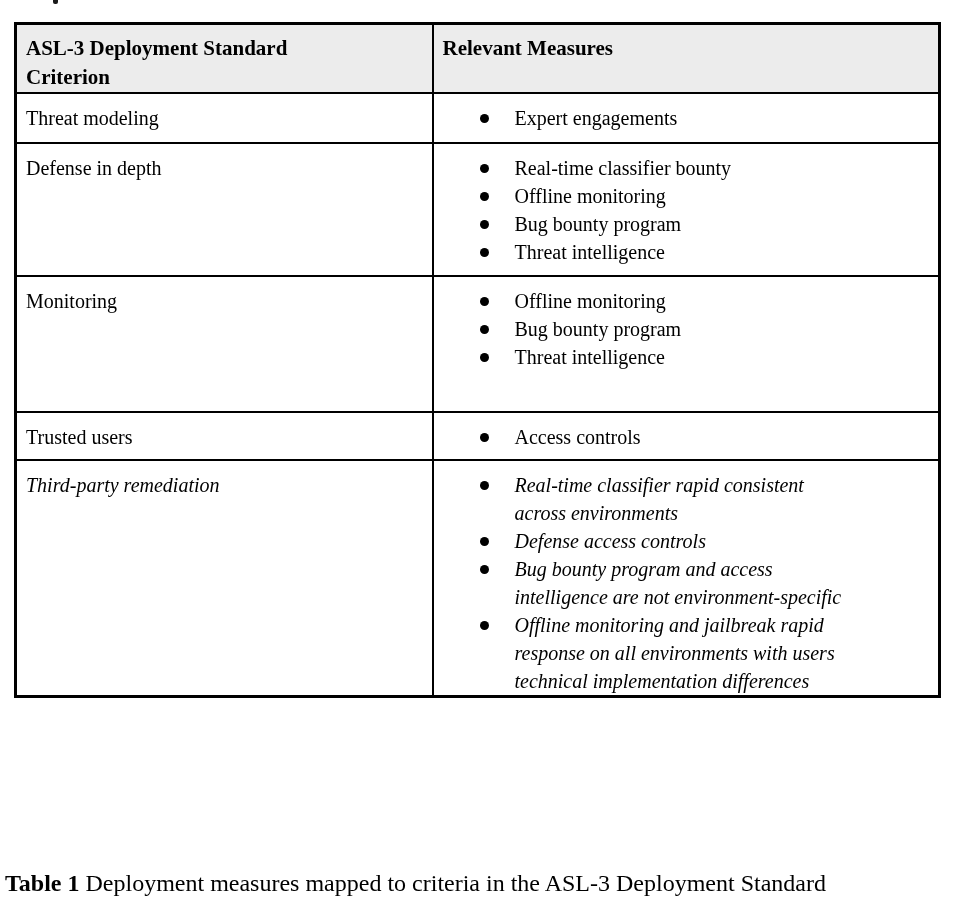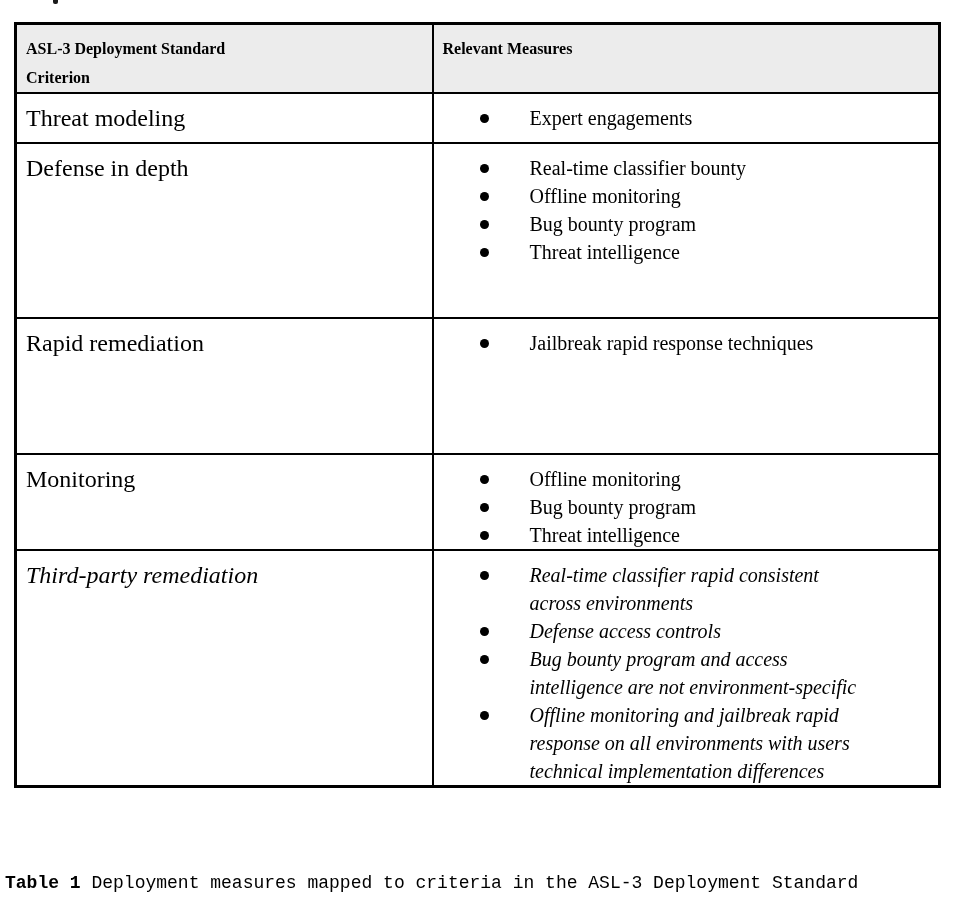--- a/index.html
+++ b/index.html
@@ -29,66 +29,65 @@
   table.asl-table th,
   table.asl-table td {
     border: 2px solid #000000;
     vertical-align: top;
     text-align: left;
   }
   col.c1 { width: 417px; }
   thead th {
     background: #ececec;
     font-weight: bold;
-    font-size: 16px;
+    font-size: 21px;
     line-height: 29px;
     padding: 9px 10px 0 9px;
     white-space: pre;
   }
   thead tr { height: 68px; }
   tbody tr:nth-child(1) { height: 50px; }
-  tbody tr:nth-child(2) { height: 175px; }
+  tbody tr:nth-child(2) { height: 133px; }
   tbody tr:nth-child(3) { height: 136px; }
   tbody tr:nth-child(4) { height: 48px; }
   tbody tr:nth-child(5) { height: 88px; font-style: italic; }
   tbody tr:nth-child(6) { height: 51px; }
   tbody tr:nth-child(7) { height: 244px; }
   td.criterion {
-    font-size: 24px;
+    font-size: 20px;
     line-height: 28px;
     padding: 10px 10px 0 9px;
   }
   td.measures {
     padding: 10px 8px 0 0;
   }
   .measure-item {
     display: flex;
     align-items: flex-start;
     padding-left: 46px;
   }
   .bullet-dot {
     flex: none;
     width: 9px; height: 9px;
     border-radius: 50%;
     background: #000000;
     margin-top: 10px;
   }
   .measure-text {
-    margin-left: 41px;
+    margin-left: 26px;
     font-size: 20px;
     line-height: 28px;
     white-space: pre;
   }
   .caption {
     position: absolute;
     left: 5px; top: 871px;
-    font-size: 18px;
+    font-size: 24px;
     line-height: 24px;
     white-space: pre;
-    font-family: Liberation Mono, monospace;
   }
   .caption .cap-label { font-weight: bold; }
 </style>
 </head>
 <body>
 
 <div class="artifact"></div>
 
 <table class="asl-table">
   <colgroup>
@@ -130,48 +129,48 @@
           <span class="measure-text">Bug bounty program</span>
         </div>
         <div class="measure-item">
           <span class="bullet-dot"></span>
           <span class="measure-text">Threat intelligence</span>
         </div>
       </td>
     </tr>
 
 
-    <tr>
-      <td class="criterion">Rapid remediation</td>
-      <td class="measures">
-        <div class="measure-item">
-          <span class="bullet-dot"></span>
-          <span class="measure-text">Jailbreak rapid response techniques</span>
-        </div>
-      </td>
-    </tr>
 
     <tr>
       <td class="criterion">Monitoring</td>
       <td class="measures">
         <div class="measure-item">
           <span class="bullet-dot"></span>
           <span class="measure-text">Offline monitoring</span>
         </div>
         <div class="measure-item">
           <span class="bullet-dot"></span>
           <span class="measure-text">Bug bounty program</span>
         </div>
         <div class="measure-item">
           <span class="bullet-dot"></span>
           <span class="measure-text">Threat intelligence</span>
         </div>
       </td>
     </tr>
 
+    <tr>
+      <td class="criterion">Trusted users</td>
+      <td class="measures">
+        <div class="measure-item">
+          <span class="bullet-dot"></span>
+          <span class="measure-text">Access controls</span>
+        </div>
+      </td>
+    </tr>
 
     <tr>
       <td class="criterion">Third-party remediation</td>
       <td class="measures">
         <div class="measure-item">
           <span class="bullet-dot"></span>
           <span class="measure-text">Real-time classifier rapid consistent
 across environments</span>
         </div>
         <div class="measure-item">

